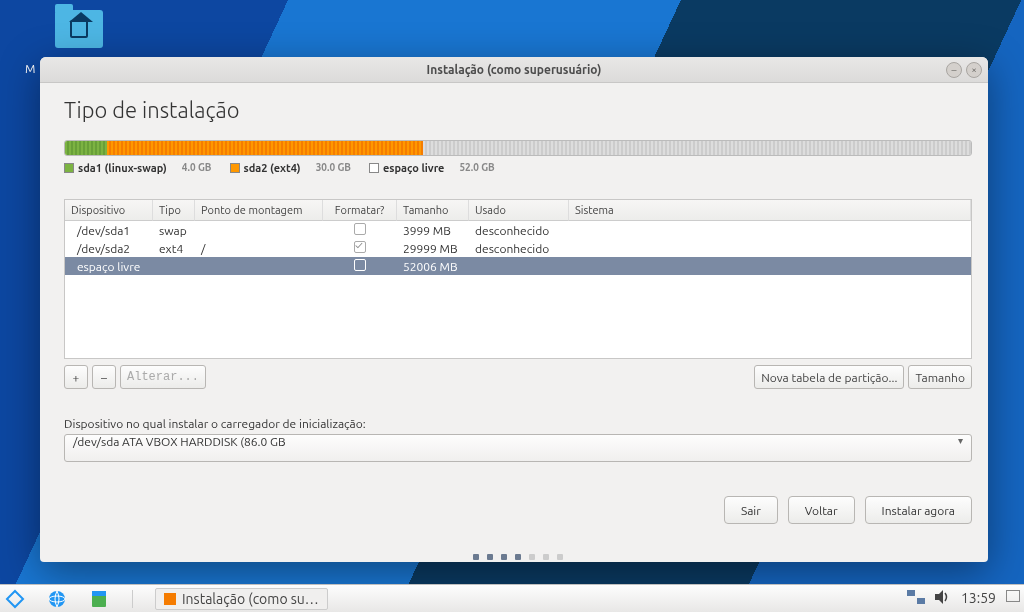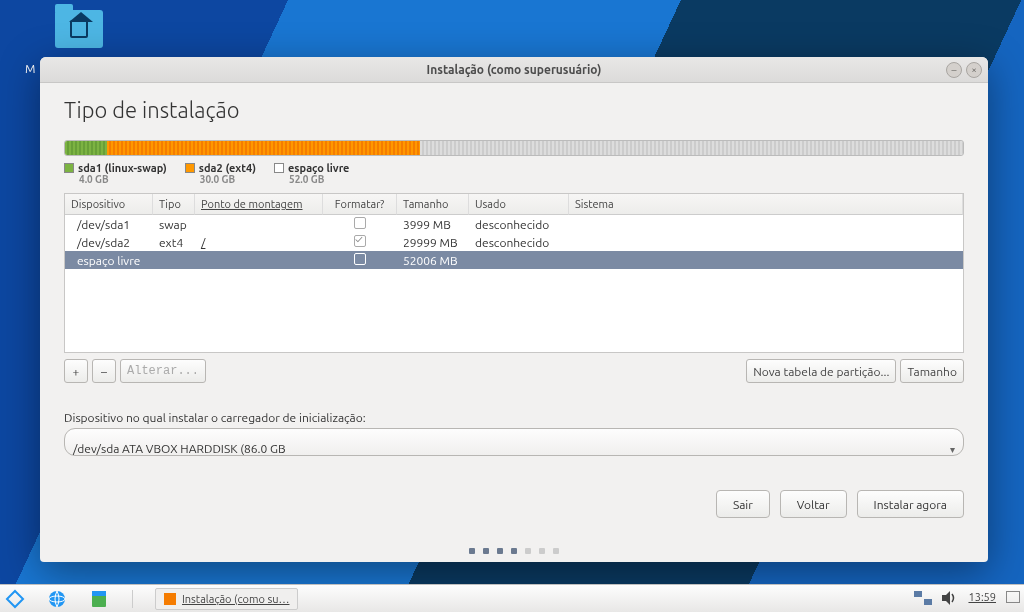--- a/index.html
+++ b/index.html
@@ -12,67 +12,67 @@
 .home-glyph { width: 18px; height: 18px; border: 2px solid #0a3a62; border-radius: 2px; position: relative; }
 .home-glyph::before { content: ""; position: absolute; top: -10px; left: -3px; width: 0; height: 0; border-left: 12px solid transparent; border-right: 12px solid transparent; border-bottom: 10px solid #0a3a62; }
 .m-label { position: absolute; top: 62px; left: 25px; color: #fff; font-size: 12px; }
 
 .window { position: absolute; top: 57px; left: 40px; width: 948px; height: 505px; background: #f2f1f0; border-radius: 6px 6px 4px 4px; box-shadow: 0 10px 40px rgba(0,0,0,0.4); overflow: hidden; }
 .titlebar { height: 26px; background: linear-gradient(#e8e7e6, #dcdbda); display: flex; align-items: center; padding: 0 6px; position: relative; border-bottom: 1px solid #c8c7c6; }
 .titlebar-title { flex: 1; text-align: center; font-size: 12px; color: #4c4c4c; font-weight: bold; }
 .win-btns { position: absolute; right: 6px; display: flex; gap: 4px; }
 .win-btn { width: 16px; height: 16px; border-radius: 50%; background: #d4d0cc; border: 1px solid #a8a5a1; display: flex; align-items: center; justify-content: center; font-size: 10px; color: #6b6966; cursor: pointer; }
 
-.content { padding: 14px 24px 18px 24px; }
+.content { padding: 14px 16px 18px 24px; }
 .page-title { font-size: 22px; color: #333; font-weight: 300; margin-bottom: 18px; }
 
 .disk-bar { height: 16px; border-radius: 3px; overflow: hidden; display: flex; border: 1px solid #bbb; background: #e6e6e6; }
 .seg { height: 100%; }
 .seg.green { background: repeating-linear-gradient(90deg, #7cb342, #7cb342 2px, #689f38 2px, #689f38 4px); }
 .seg.orange { background: repeating-linear-gradient(90deg, #ff9800, #ff9800 2px, #f57c00 2px, #f57c00 4px); }
 .seg.gray { background: repeating-linear-gradient(90deg, #ddd, #ddd 2px, #ccc 2px, #ccc 4px); }
 
 .legend { display: flex; gap: 18px; margin-top: 6px; font-size: 11px; color: #333; }
-.legend-item { display: flex; flex-direction: column; }
+.legend-item { display: flex; flex-direction: row; }
 .legend-top { display: flex; align-items: center; gap: 4px; }
 .swatch { width: 10px; height: 10px; border: 1px solid #888; }
 .swatch.green { background: #7cb342; }
 .swatch.orange { background: #ff9800; }
 .swatch.gray { background: #fff; }
 .legend-sub { font-size: 10px; color: #888; margin-left: 15px; font-weight: bold; }
 
-.table-wrap { margin-top: 8px; border: 1px solid #c8c7c6; background: #fff; height: 160px; overflow: hidden; }
+.table-wrap { margin-top: 25px; border: 1px solid #c8c7c6; background: #fff; height: 160px; overflow: hidden; }
 .thead { display: flex; background: linear-gradient(#f7f6f5, #ececea); font-size: 11px; color: #444; }
 .th { padding: 4px 6px; border-right: 1px solid #ddd; border-bottom: 1px solid #ccc; }
 .tbody { font-size: 12px; color: #333; }
 .tr { display: flex; height: 18px; align-items: center; }
 .tr.selected { background: #7b8aa3; color: #fff; }
 .td { padding: 1px 6px; overflow: hidden; white-space: nowrap; }
-.c-dev { width: 88px; } .c-type { width: 42px; } .c-mount { width: 128px; text-decoration: underline; } .c-fmt { width: 74px; text-align: center; } .c-size { width: 72px; text-align: left; } .c-used { width: 100px; } .c-sys { flex: 1; }
+.c-dev { width: 88px; } .c-type { width: 42px; } .c-mount { width: 128px; } .c-fmt { width: 74px; text-align: center; } .c-size { width: 72px; text-align: left; } .c-used { width: 100px; } .c-sys { flex: 1; }
 .chk { width: 12px; height: 12px; border: 1px solid #aaa; display: inline-block; border-radius: 2px; background: #fff; position: relative; }
 .chk.checked::after { content: "✓"; position: absolute; top: -3px; left: 0; font-size: 11px; color: #888; }
 .tr.selected .chk { border-color: #fff; background: transparent; }
 
 .toolbar-row { display: flex; align-items: center; margin-top: 6px; gap: 4px; }
 .tbtn { height: 24px; min-width: 24px; padding: 0 6px; background: linear-gradient(#fdfdfd,#ececea); border: 1px solid #b8b6b3; border-radius: 3px; font-size: 12px; color: #444; cursor: pointer; display: flex; align-items: center; justify-content: center; }
 .tbtn.disabled { color: #aaa; font-family: Liberation Mono, monospace; }
 .toolbar-row .spacer { flex: 1; }
 
 .boot-label { font-size: 12px; color: #333; margin-top: 28px; }
-.combo { margin-top: 4px; height: 28px; border: 1px solid #b8b6b3; border-radius: 11px; background: linear-gradient(#fdfdfd,#f0efee); display: flex; align-items: flex-end; padding: 0 8px; font-size: 12px; color: #333; position: relative; cursor: pointer; }
+.combo { margin-top: 4px; height: 28px; border: 1px solid #b8b6b3; border-radius: 3px; background: linear-gradient(#fdfdfd,#f0efee); display: flex; align-items: flex-start; padding: 0 8px; font-size: 12px; color: #333; position: relative; cursor: pointer; }
 .combo::after { content: "▾"; position: absolute; right: 8px; color: #666; font-size: 10px; }
 
 .footer-btns { display: flex; justify-content: flex-end; gap: 10px; margin-top: 34px; }
 .btn { height: 28px; padding: 0 16px; background: linear-gradient(#fdfdfd,#ececea); border: 1px solid #b8b6b3; border-radius: 4px; font-size: 12px; color: #333; cursor: pointer; }
 
 .pager { display: flex; justify-content: center; gap: 8px; margin-top: 30px; }
 .dot { width: 6px; height: 6px; border-radius: 1px; background: #ccc; }
 .dot.active { background: #6b7a90; }
 
-.taskbar { position: absolute; bottom: 0; left: 0; right: 0; height: 28px; background: linear-gradient(#fdfdfd,#e8e7e6); border-top: 1px solid #c0bfbe; display: flex; align-items: center; padding: 0 4px; gap: 20px; font-size: 11px; color: #444; text-decoration: underline; }
+.taskbar { position: absolute; bottom: 0; left: 0; right: 0; height: 28px; background: linear-gradient(#fdfdfd,#e8e7e6); border-top: 1px solid #c0bfbe; display: flex; align-items: center; padding: 0 4px; gap: 20px; font-size: 14px; color: #444; }
 .tb-icon { width: 22px; height: 22px; display: flex; align-items: center; justify-content: center; border-radius: 2px; cursor: pointer; }
 .tb-sep { width: 1px; height: 18px; background: #ccc; margin: 0 2px; }
 .task-entry { display: flex; align-items: center; gap: 6px; padding: 2px 8px; border: 1px solid #ccc; background: #f0efee; border-radius: 2px; height: 22px; cursor: pointer; }
 .task-sq { width: 12px; height: 12px; background: #f57c00; }
 .tb-right { margin-left: auto; display: flex; gap: 10px; }
 .net-icon, .vol-icon, .vpager { cursor: pointer; }
 .vpager { width: 14px; height: 12px; border: 1px solid #888; }
 </style>
 </head>
 <body>

